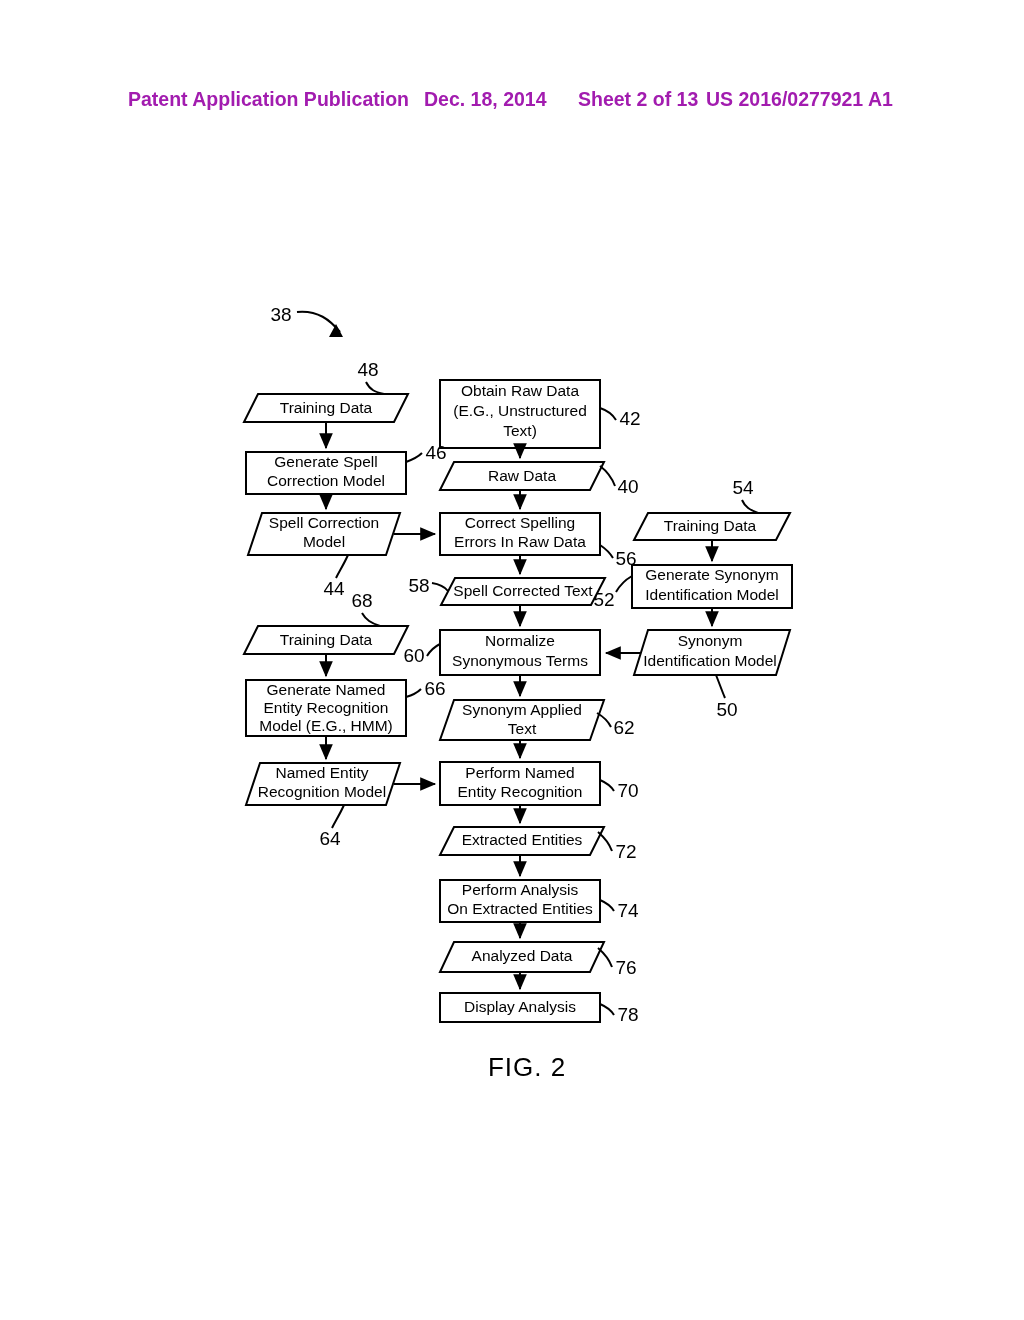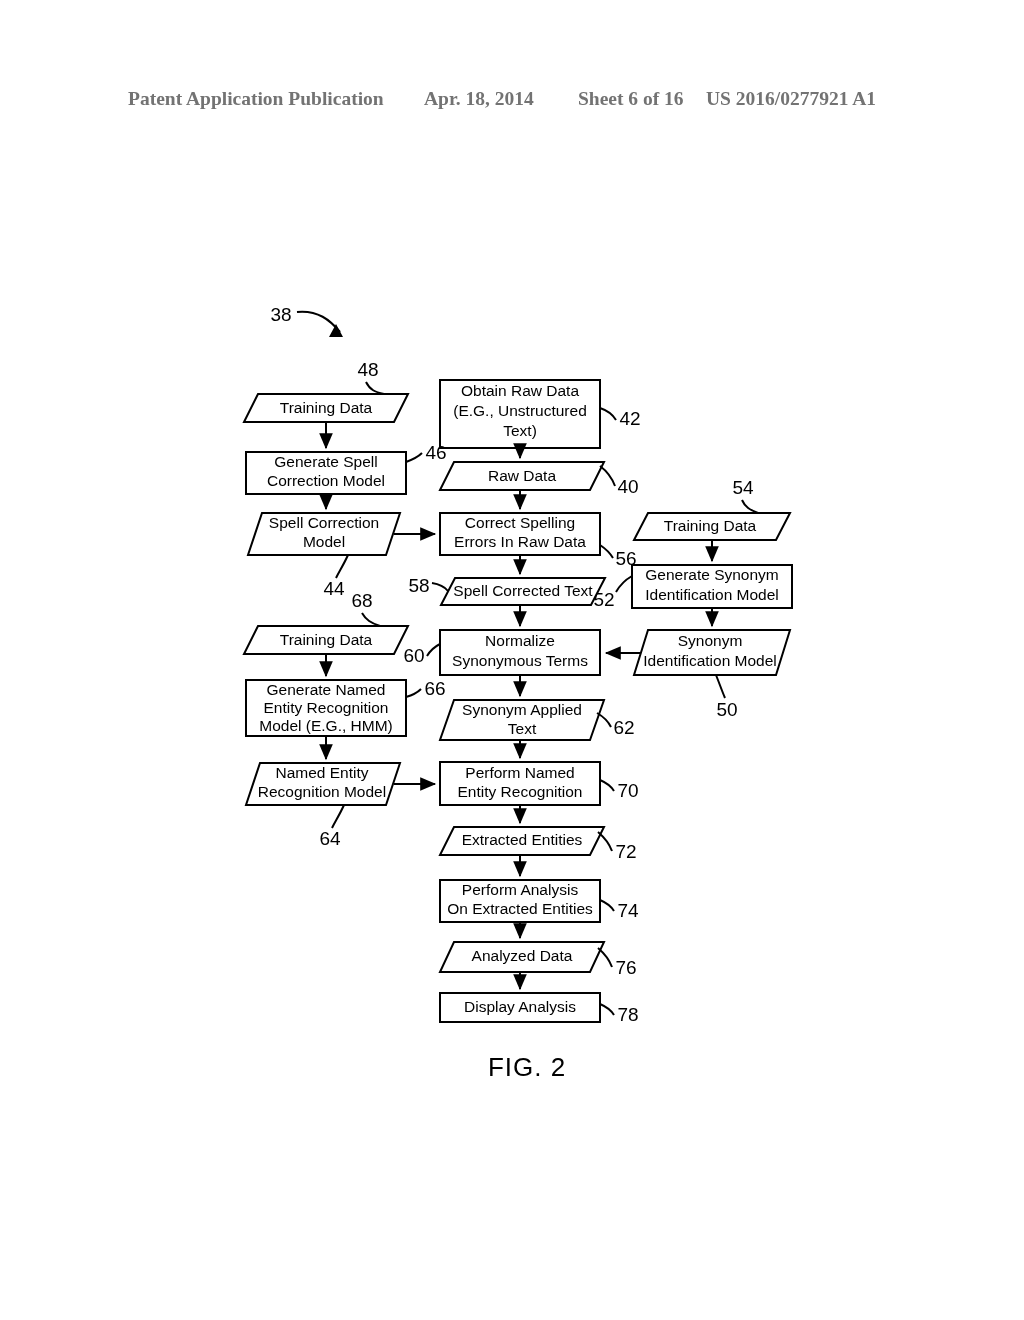--- a/index.html
+++ b/index.html
@@ -20,24 +20,24 @@
     width: 1024px;
     height: 1320px;
     background: #fff;
   }
   .hdr {
     position: absolute;
     top: 88px;
     left: 0;
     width: 1024px;
     height: 26px;
-    font-family: Liberation Serif, serif;
+    font-family: Liberation Sans, sans-serif;
     font-weight: bold;
     font-size: 19.5px;
-    color: #737373;
+    color: #a21caf;
     white-space: nowrap;
   }
   .hdr span { position: absolute; top: 0; }
   .hdr-title { left: 128px; }
   .hdr-date  { left: 424px; }
   .hdr-sheet { left: 578px; }
   .hdr-num   { left: 706px; }
 
   svg#fig {
     position: absolute;
@@ -81,22 +81,22 @@
     stroke-width: 2;
   }
 </style>
 </head>
 <body>
 
 <div id="page">
 
   <div class="hdr">
     <span class="hdr-title">Patent Application Publication</span>
-    <span class="hdr-date">Apr. 18, 2014</span>
-    <span class="hdr-sheet">Sheet 6 of 16</span>
+    <span class="hdr-date">Dec. 18, 2014</span>
+    <span class="hdr-sheet">Sheet 2 of 13</span>
     <span class="hdr-num">US 2016/0277921 A1</span>
   </div>
 
   <svg id="fig" viewBox="0 0 1024 1320">
     <defs>
       <marker id="arrow" markerWidth="9" markerHeight="9" refX="7.4" refY="3.4" orient="auto" markerUnits="strokeWidth">
         <path d="M0,0 L8,3.4 L0,6.8 z" fill="#000"></path>
       </marker>
       <marker id="arrowsm" markerWidth="9" markerHeight="9" refX="7.4" refY="3.4" orient="auto" markerUnits="strokeWidth">
         <path d="M0,0 L8,3.4 L0,6.8 z" fill="#000"></path>

